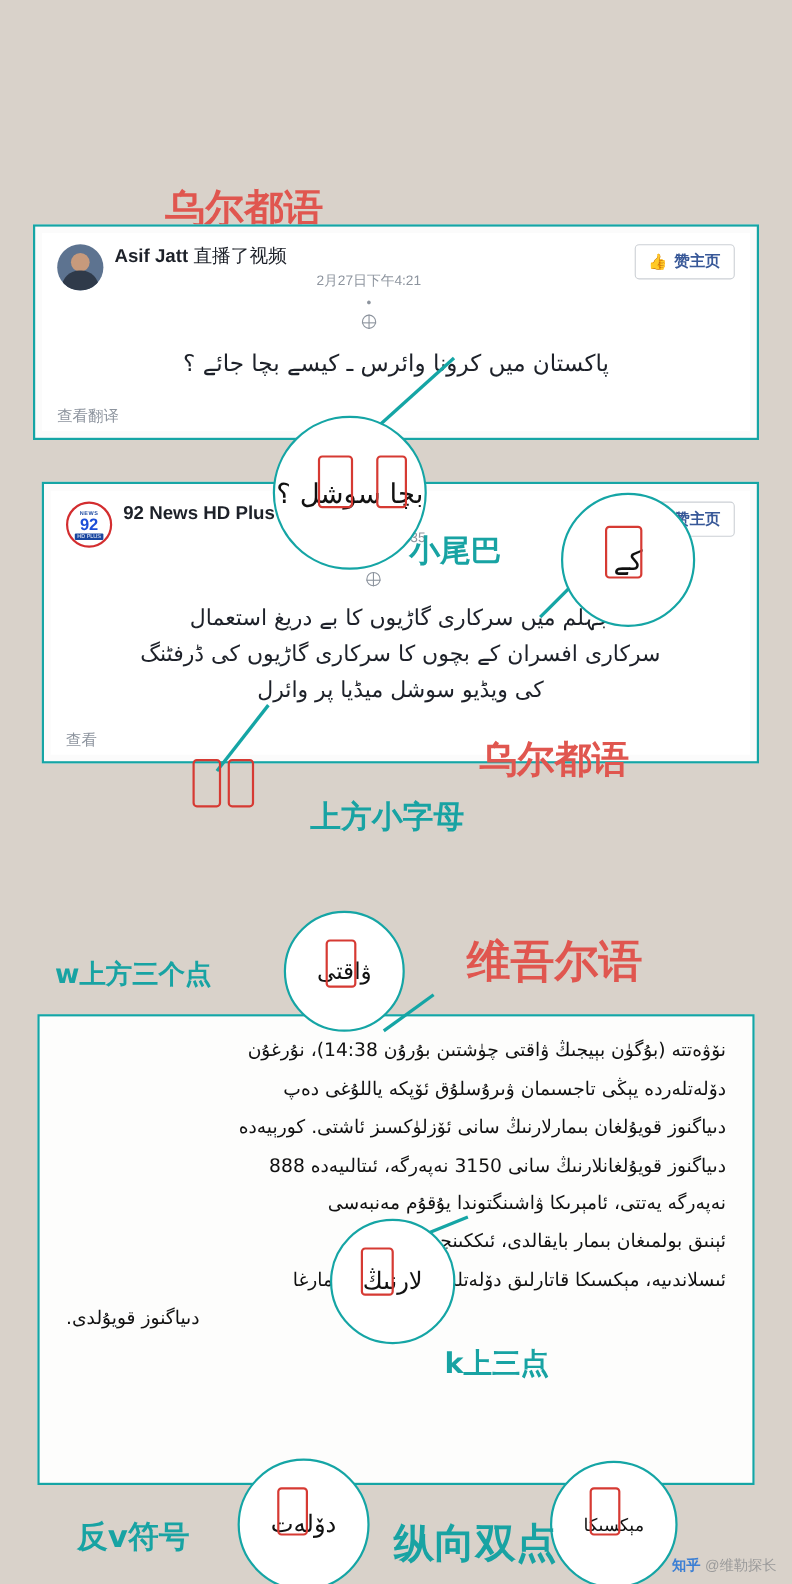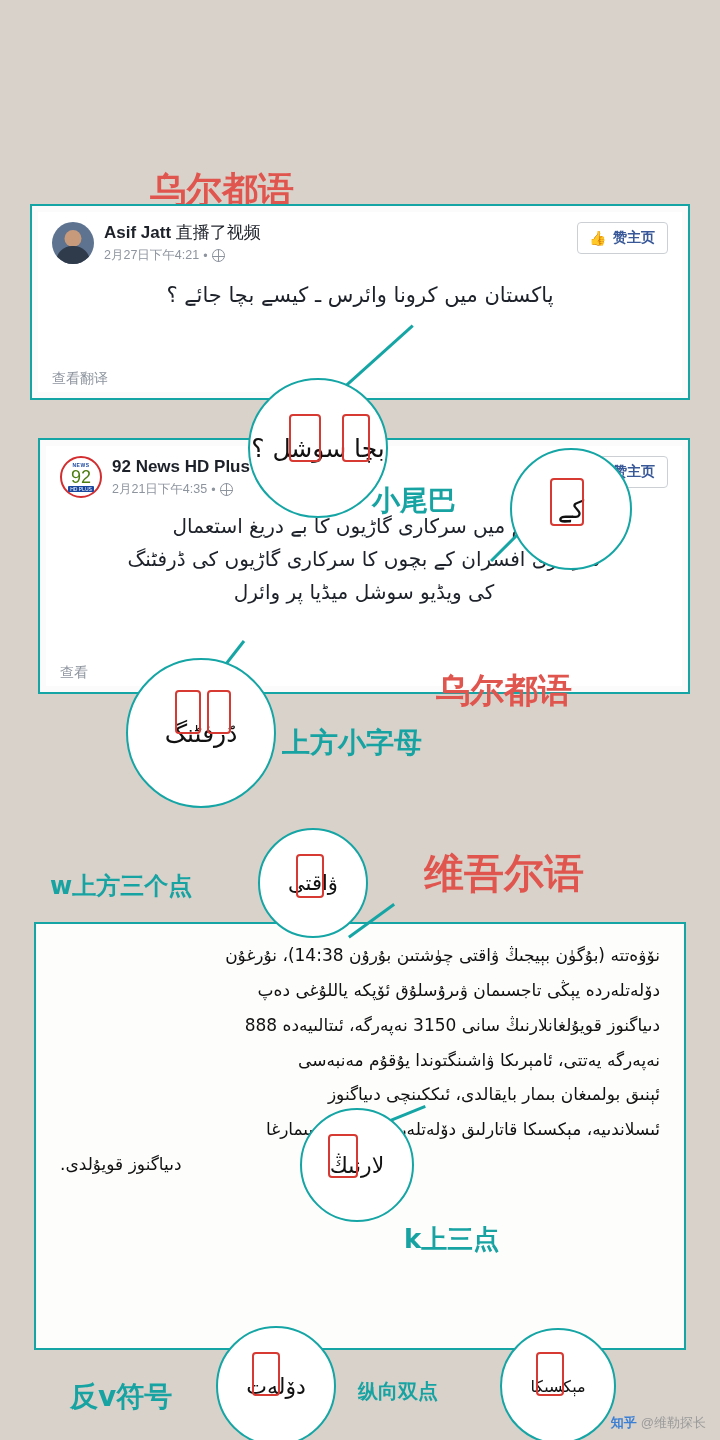--- a/index.html
+++ b/index.html
@@ -39,27 +39,27 @@
   .avatar .body{
     position:absolute;left:50%;bottom:0;transform:translateX(-50%);
     width:34px;height:18px;border-radius:16px 16px 0 0;background:#2f3a4a;
   }
   .logo92{
     width:42px;height:42px;border-radius:50%;
     background:#fff;border:2px solid #d32d2f;box-sizing:border-box;
     display:flex;flex-direction:column;align-items:center;justify-content:center;
     flex:0 0 42px;
   }
-  .logo92 .n92{font-size:18px;font-weight:normal;color:#4d7c0f;line-height:1;}
+  .logo92 .n92{font-size:15px;font-weight:bold;color:#1d4ed8;line-height:1;}
   .logo92 .news{font-size:5px;color:#1a47a0;font-weight:bold;letter-spacing:.5px;}
   .logo92 .hd{font-size:5px;background:#1a47a0;color:#fff;padding:0 2px;border-radius:1px;}
   .meta{flex:1;min-width:0;}
   .name-line{font-size:17px;color:#1d2129;font-weight:bold;line-height:1.3;}
   .name-line .sub{font-weight:normal;color:#1d2129;}
-  .time-line{font-size:12.5px;color:#8d949e;margin-top:3px;display:flex;align-items:center;gap:4px;}
+  .time-line{font-size:12.5px;color:#8d949e;margin-top:3px;display:flex;align-items:center;gap:4px;flex-direction:column;}
   .globe{
     display:inline-block;width:11px;height:11px;border-radius:50%;
     border:1.3px solid #8d949e;position:relative;
   }
   .globe:before{content:"";position:absolute;left:50%;top:-1px;bottom:-1px;width:0;border-left:1.3px solid #8d949e;}
   .globe:after{content:"";position:absolute;top:50%;left:-1px;right:-1px;height:0;border-top:1.3px solid #8d949e;}
   .like-btn{
     border:1px solid #ccd0d5;border-radius:4px;background:#fff;
     padding:6px 12px;font-size:14px;color:#385898;font-weight:bold;
     display:flex;align-items:center;gap:6px;white-space:nowrap;
@@ -186,20 +186,21 @@
         <div>سرکاری افسران کے بچوں کا سرکاری گاڑیوں کی ڈرفٹنگ</div>
         <div>کی ویڈیو سوشل میڈیا پر وائرل</div>
       </div>
       <div class="see-trans">查看</div>
     </div>
   </div>
 
   <div id="uyghur-card" style="left:34px;top:922px;width:652px;height:428px;">
     <div class="uy-line">نۆۋەتتە (بۇگۈن بېيجىڭ ۋاقتى چۈشتىن بۇرۇن 14:38)، نۇرغۇن</div>
     <div class="uy-line">دۆلەتلەردە يېڭى تاجسىمان ۋىرۇسلۇق ئۆپكە ياللۇغى دەپ</div>
+    <div class="uy-line">دىياگنوز قويۇلغان بىمارلارنىڭ سانى ئۆزلۈكسىز ئاشتى. كورېيەدە</div>
     <div class="uy-line">دىياگنوز قويۇلغانلارنىڭ سانى 3150 نەپەرگە، ئىتالىيەدە 888</div>
     <div class="uy-line">نەپەرگە يەتتى، ئامېرىكا ۋاشىنگتوندا يۇقۇم مەنبەسى</div>
     <div class="uy-line">ئېنىق بولمىغان بىمار بايقالدى، ئىككىنچى دىياگنوز</div>
     <div class="uy-line">ئىسلاندىيە، مېكسىكا قاتارلىق دۆلەتلەردىمۇ تۇنجى بىمارغا</div>
     <div class="uy-line uy-last">دىياگنوز قويۇلدى.</div>
   </div>
 
   <div class="leader" style="left:330px;top:398px;width:110px;transform:rotate(-42deg);"></div>
   <div class="leader" style="left:490px;top:560px;width:96px;transform:rotate(-45deg);"></div>
   <div class="leader" style="left:196px;top:700px;width:76px;transform:rotate(-52deg);"></div>
@@ -210,23 +211,20 @@
     <span class="zoomtext">بچا سوشل ؟</span>
   </div>
   <div class="hilite" style="left:289px;top:414px;width:32px;height:48px;"></div>
   <div class="hilite" style="left:342px;top:414px;width:28px;height:48px;"></div>
 
   <div class="callout" style="left:510px;top:448px;width:118px;height:118px;">
     <span class="zoomtext">کے</span>
   </div>
   <div class="hilite" style="left:550px;top:478px;width:34px;height:48px;"></div>
 
-  <div class="callout" style="left:126px;top:658px;width:146px;height:146px;">
-    <span class="zoomtext">ڈرفٹنگ</span>
-  </div>
   <div class="hilite" style="left:175px;top:690px;width:26px;height:44px;"></div>
   <div class="hilite" style="left:207px;top:690px;width:24px;height:44px;"></div>
 
   <div class="callout" style="left:258px;top:828px;width:106px;height:106px;">
     <span class="zoomtext" style="font-size:21px;">ۋاقتى</span>
   </div>
   <div class="hilite" style="left:296px;top:854px;width:28px;height:44px;"></div>
 
   <div class="callout" style="left:300px;top:1108px;width:110px;height:110px;">
     <span class="zoomtext" style="font-size:22px;">لارنىڭ</span>
@@ -250,20 +248,20 @@
   <div class="cn cn-teal" style="left:50px;top:870px;font-size:24px;">w上方三个点</div>
 
   <div class="cn cn-teal" style="left:282px;top:724px;font-size:28px;">上方小字母</div>
 
   <div class="cn cn-red" style="left:424px;top:846px;font-size:40px;">维吾尔语</div>
 
   <div class="cn cn-teal" style="left:404px;top:1222px;font-size:26px;">k上三点</div>
 
   <div class="cn cn-teal" style="left:70px;top:1378px;font-size:28px;">反v符号</div>
 
-  <div class="cn cn-teal" style="left:358px;top:1378px;font-size:20px;text-align:right;">纵向双点</div>
+  <div class="cn cn-teal" style="left:358px;top:1378px;font-size:37px;text-align:right;">纵向双点</div>
 
   <div class="watermark">
     <span class="wm-logo">知乎</span>
     <span>@维勒探长</span>
   </div>
 
 </div>
 
 </body></html>

